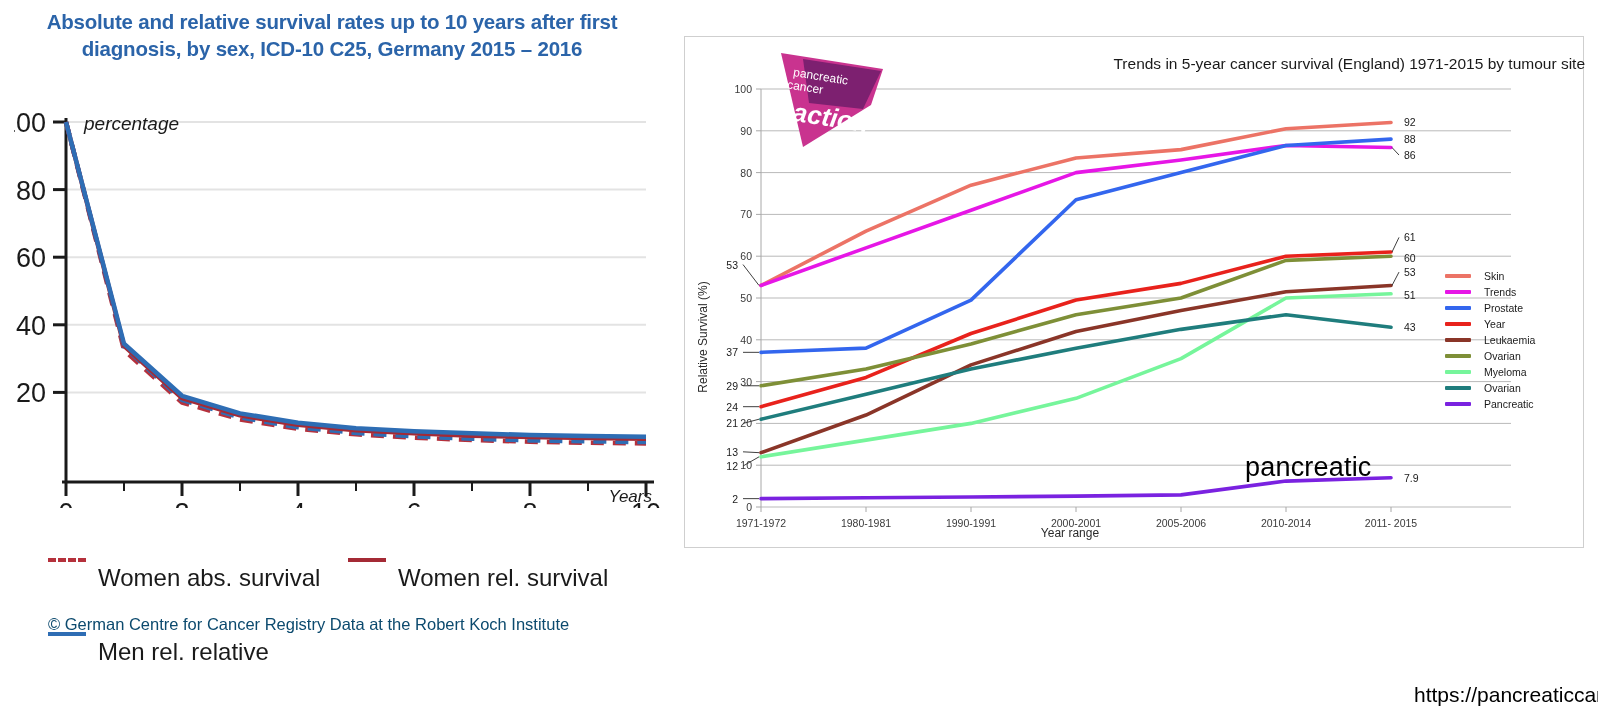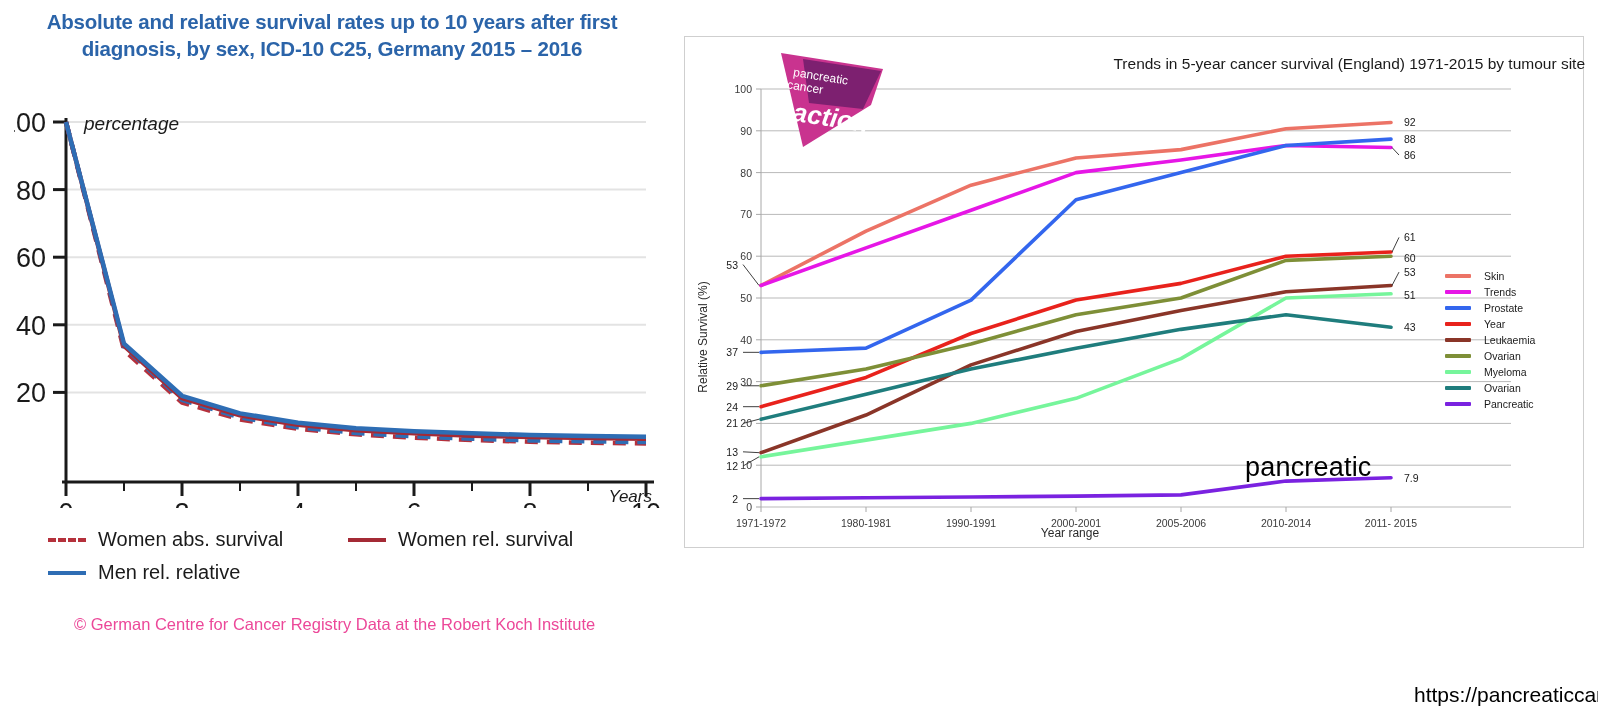--- a/index.html
+++ b/index.html
@@ -33,25 +33,25 @@
   .lg-swatch { width: 38px; height: 14px; position: relative; flex: 0 0 38px; }
   .lg-swatch i {
     position: absolute; left: 0; top: 5px; width: 38px; height: 4px; display: block;
   }
   .lg-swatch.dashed i {
     background: none;
     border-top: 4px solid currentColor;
     border-top-style: dashed;
     height: 0;
   }
-  .lg-label { font-size: 20px; color: #1a1a1a; white-space: nowrap; }
+  .lg-label { font-size: 24px; color: #1a1a1a; white-space: nowrap; margin-top: 36px; }
 
   #rki-credit {
     position: absolute; left: 48px; top: 615px;
-    font-size: 16.5px; color: #ec4899; white-space: nowrap; margin-left: 26px;
+    font-size: 16.5px; color: #0c4a6e; white-space: nowrap;
   }
 
   
   #right-panel { position: absolute; left: 684px; top: 36px; width: 900px; height: 510px; }
   #pca-box {
     position: absolute; left: 0; top: 0; width: 900px; height: 512px;
     border: 1px solid #cfcfcf; background: #ffffff;
   }
   #pca-svg { position: absolute; left: 0; top: 0; display: block; }
 

